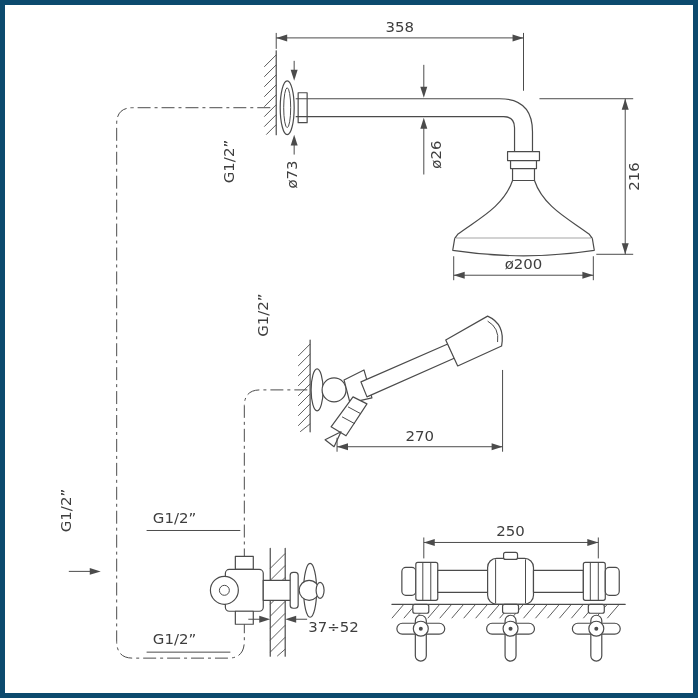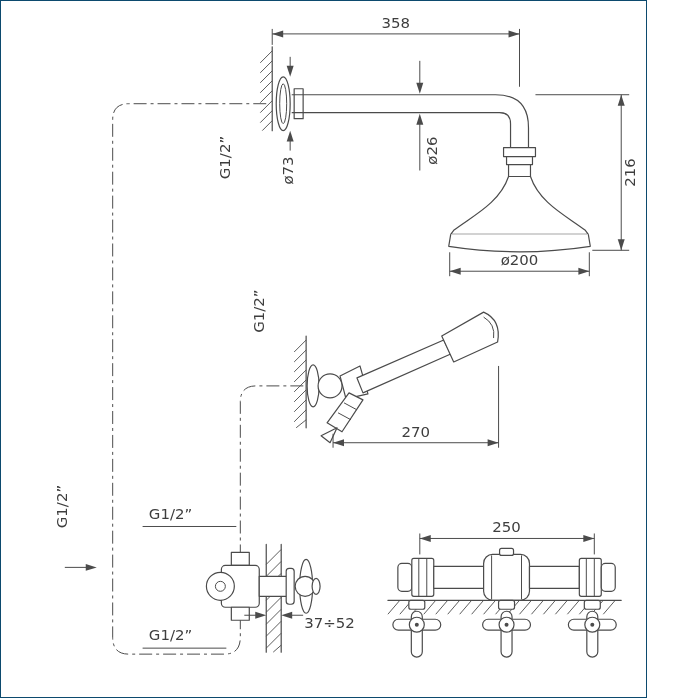--- a/index.html
+++ b/index.html
@@ -1,17 +1,17 @@
 <!DOCTYPE html>
 <html><head>
 <meta charset="utf-8">
 <style>
   html,body { margin:0; padding:0; background:#ffffff; }
   body { width:700px; height:700px; overflow:hidden; }
-  .frame { width:647px; height:698px; border:1px solid #0c4a6e; box-sizing:border-box; background:#ffffff; }
+  .frame { width:698px; height:698px; border:5px solid #0c4a6e; box-sizing:border-box; background:#ffffff; }
   svg { display:block; }
   
   .p { fill:#ffffff; stroke:#4b4b4b; stroke-width:1.2; stroke-linejoin:round; }
   
   .l { fill:none; stroke:#4b4b4b; stroke-width:1.2; stroke-linecap:round; stroke-linejoin:round; }
   
   .d { fill:none; stroke:#4b4b4b; stroke-width:1; }
   
   .h { fill:none; stroke:#4b4b4b; stroke-width:0.9; }
   

